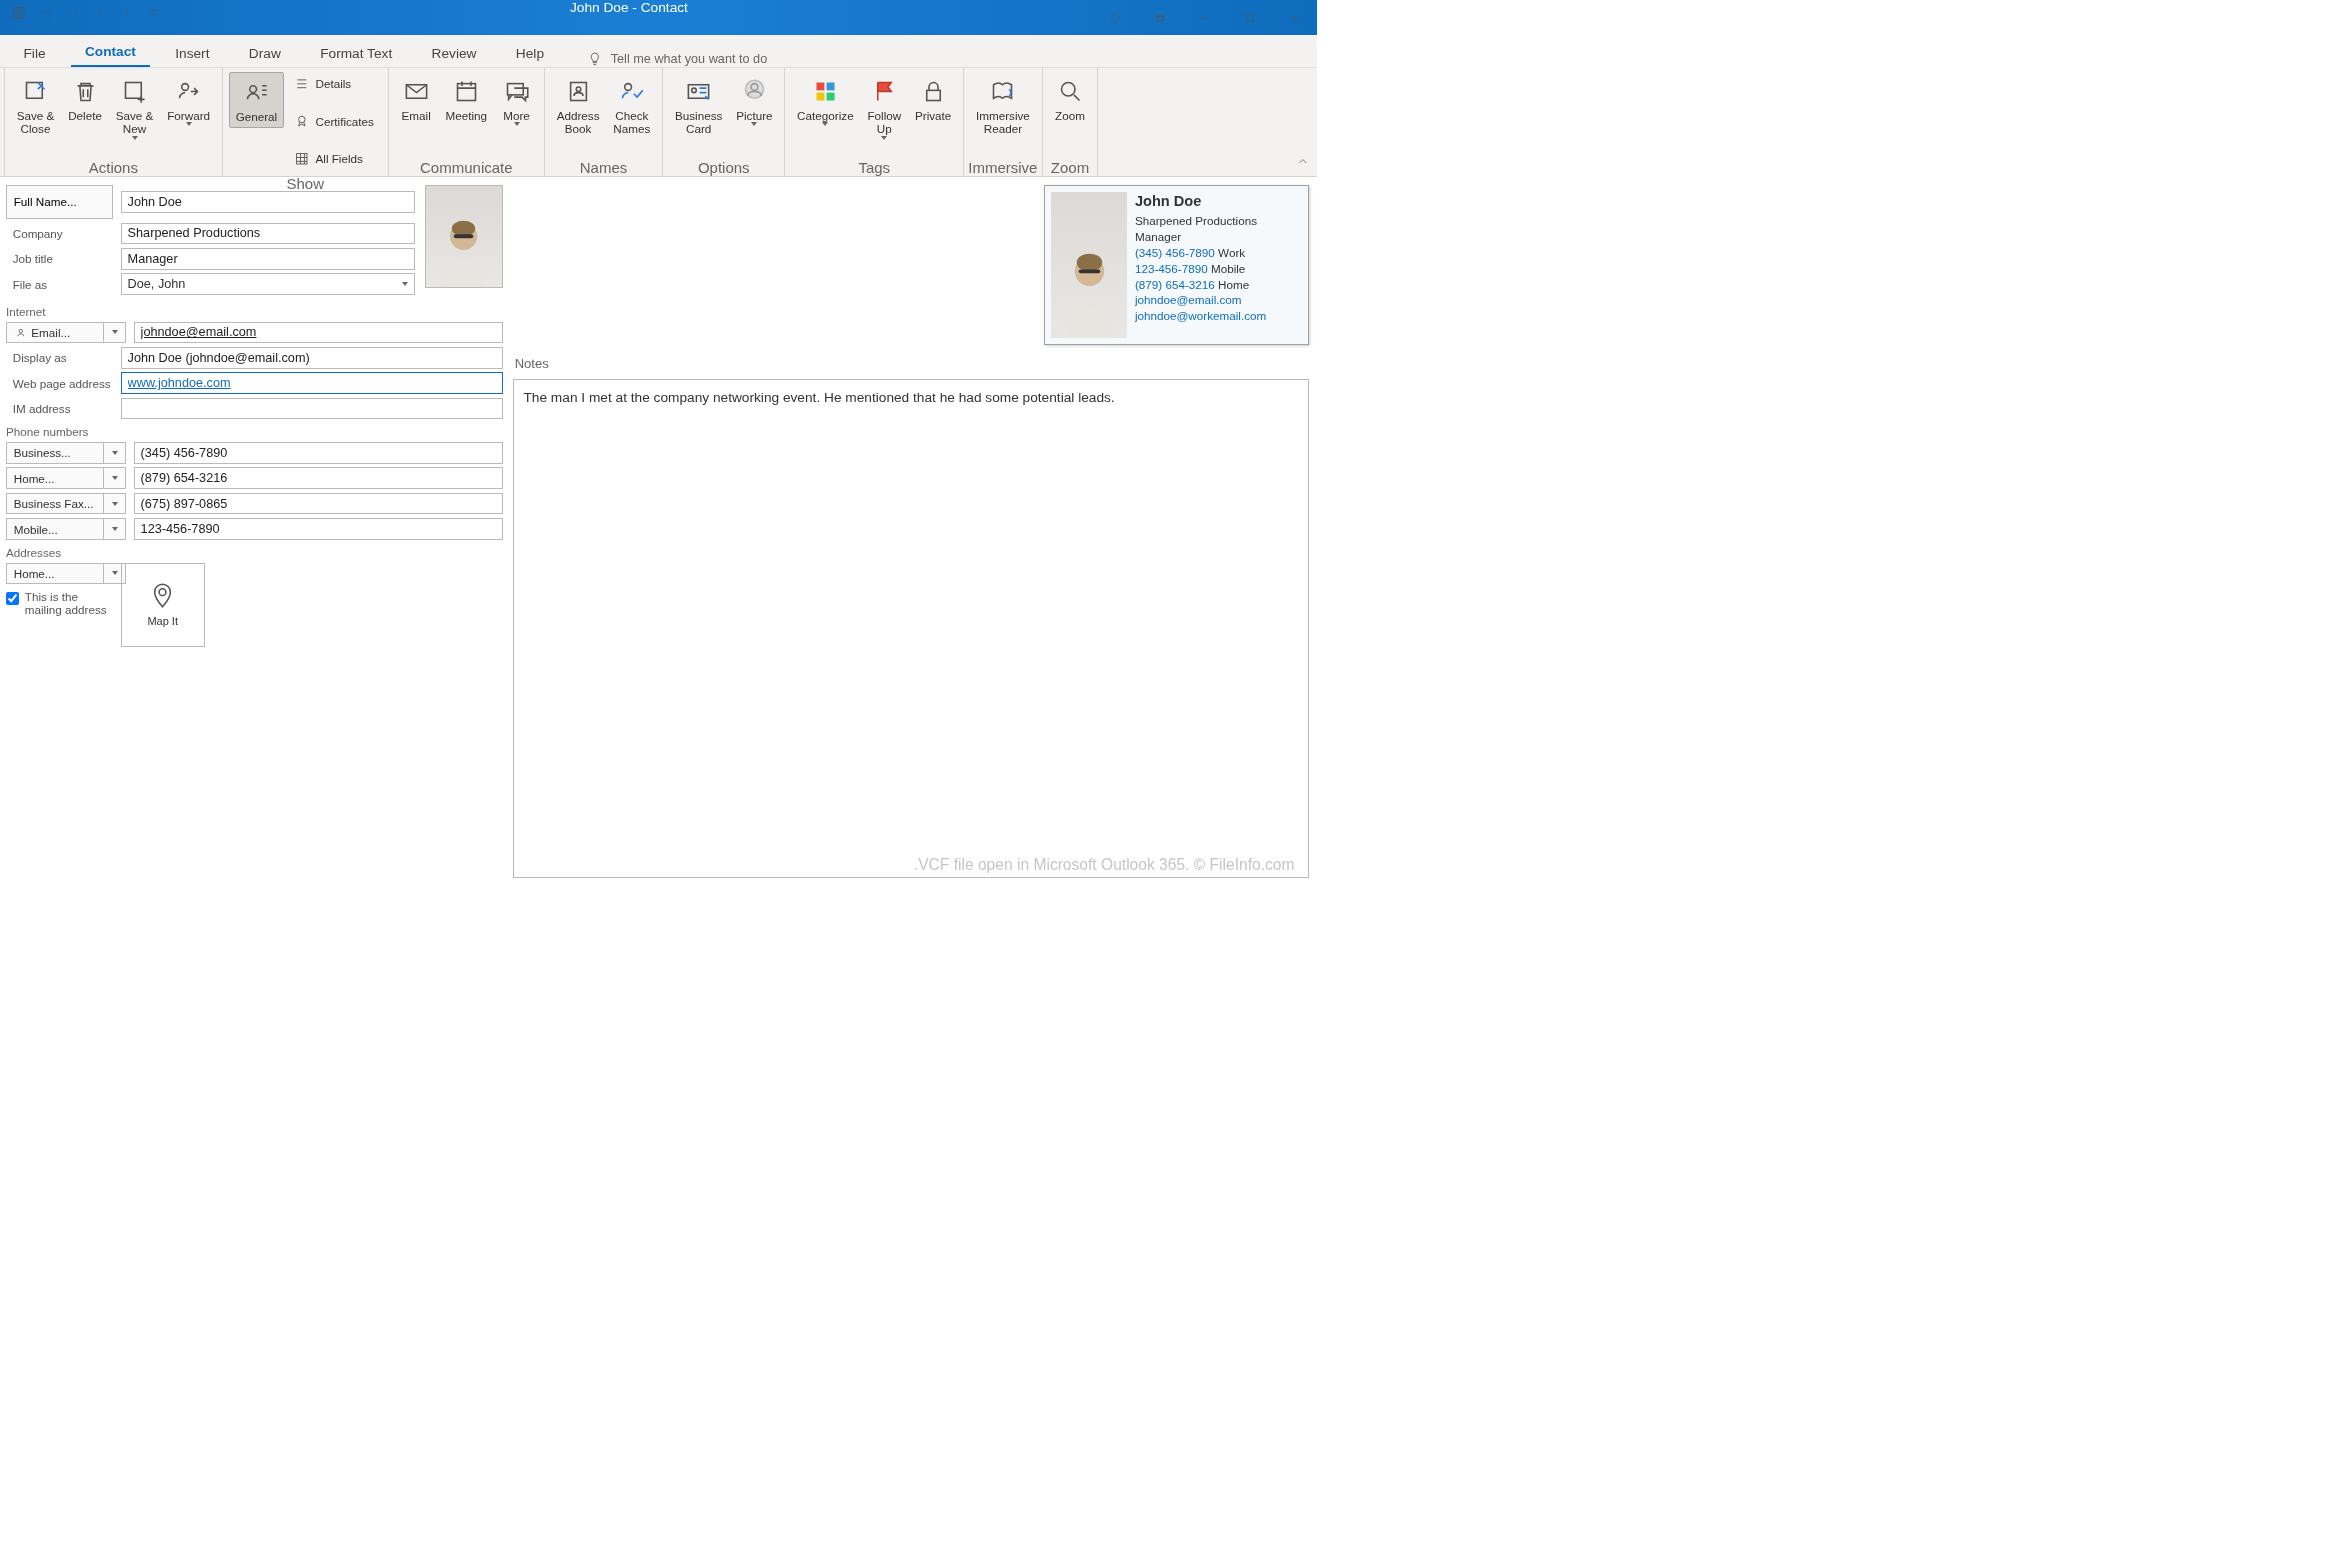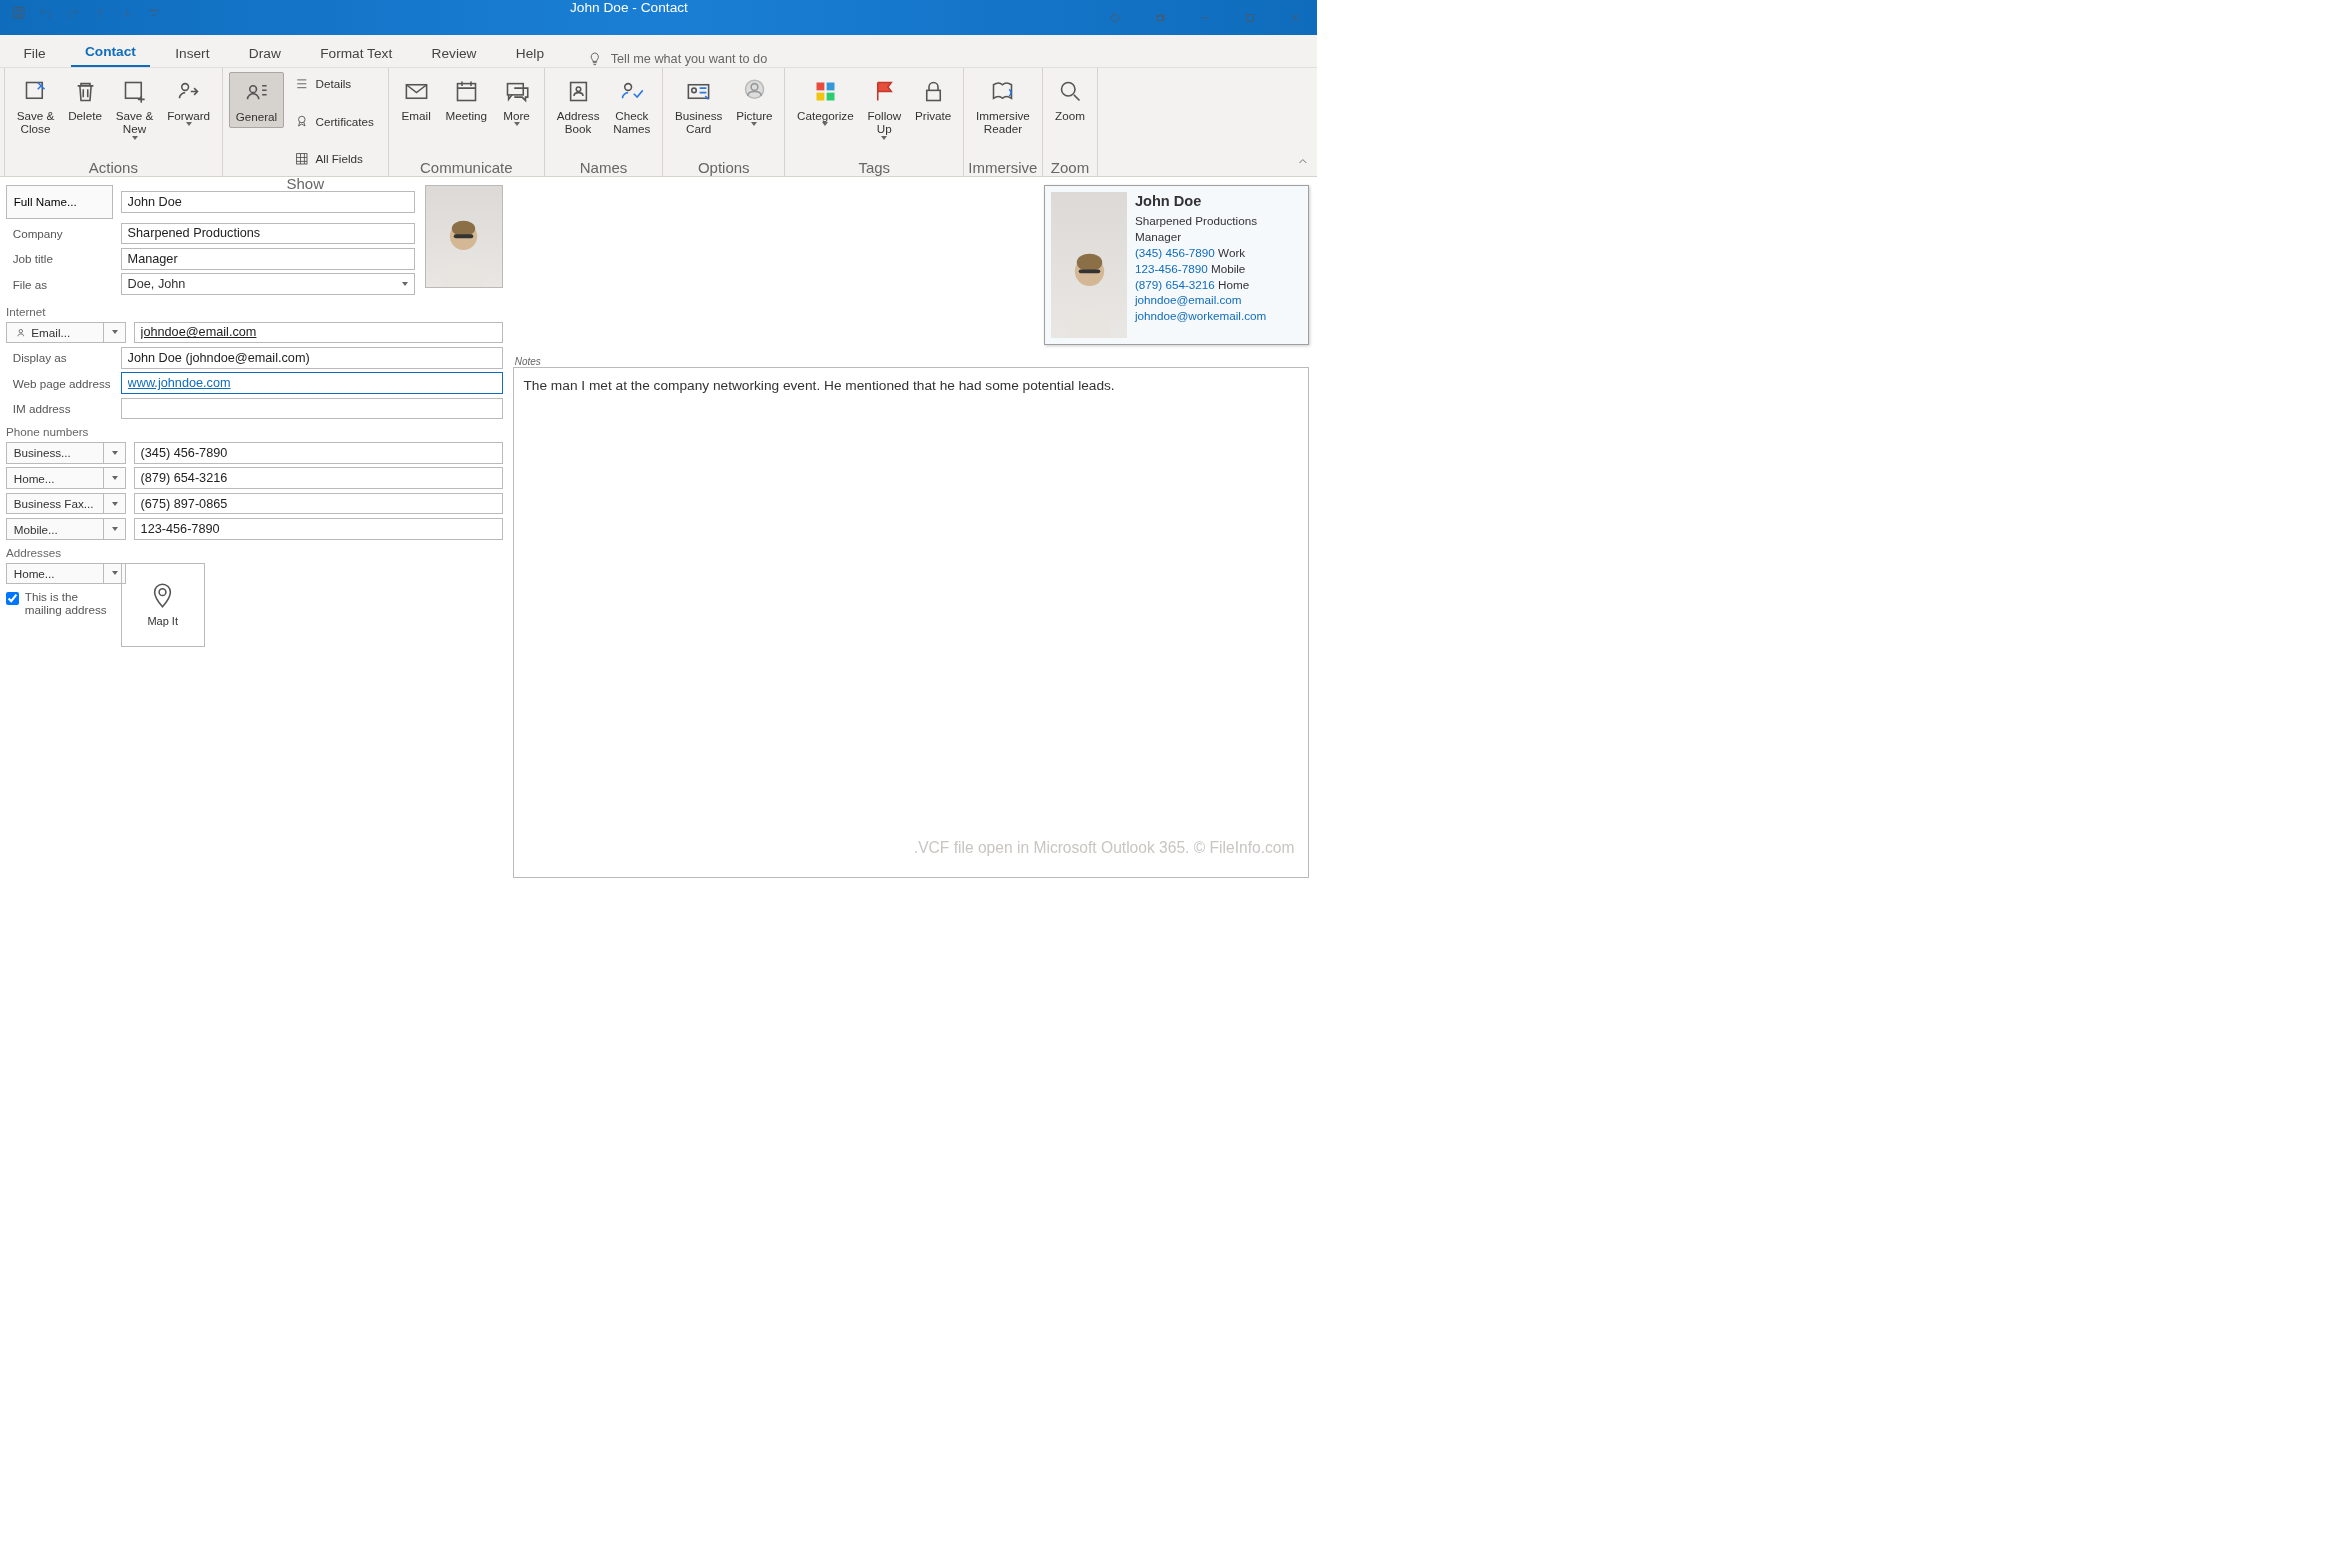--- a/index.html
+++ b/index.html
@@ -61,23 +61,23 @@
 
 
 .bcard { width: 265px; border:1px solid #a0a0a0; box-shadow: 1px 1px 2.9px rgba(0,0,0,.2); display:flex; padding:5.9px; gap:7.8px; background:#f6f9fc; }
 .bcard .bphoto { width:76px; height:146px; background: linear-gradient(#dcd9d6,#e9e7e4); display:flex; align-items:flex-end; justify-content:center; overflow:hidden; }
 .bcard .binfo { font-size:11.7px; line-height:1.35; }
 .bcard .bname { font-weight:700; font-size:14.6px; margin-bottom:2px; }
 .bcard .blink { color:#0f6cbd; }
 
 
 .right-col { flex:1; display:flex; flex-direction:column; }
-.notes-lbl { font-size:10px; color:#666; margin: 0 0 0 2px; font-style: italic; }
+.notes-lbl { font-size:13px; color:#666; margin: 0 0 8px 2px; }
 .notes-box { flex:1; border:1px solid #bcbab8; padding:9.8px; font-size:13.7px; position:relative; }
-.watermark { position:absolute; bottom:20px; right:13.7px; color:#c8c5c2; font-size:15.6px; }
+.watermark { position:absolute; bottom:3px; right:13.7px; color:#c8c5c2; font-size:15.6px; }
 
 svg { stroke: #555; fill: none; stroke-width: 1.4; }
 .caret { width:0; height:0; border-left:3.9px solid transparent; border-right:3.9px solid transparent; border-top:4.9px solid #666; display:inline-block; }
 </style>
 </head>
 <body>
 
 <div class="titlebar">
   <div class="qat">
     <div class="qbtn">

